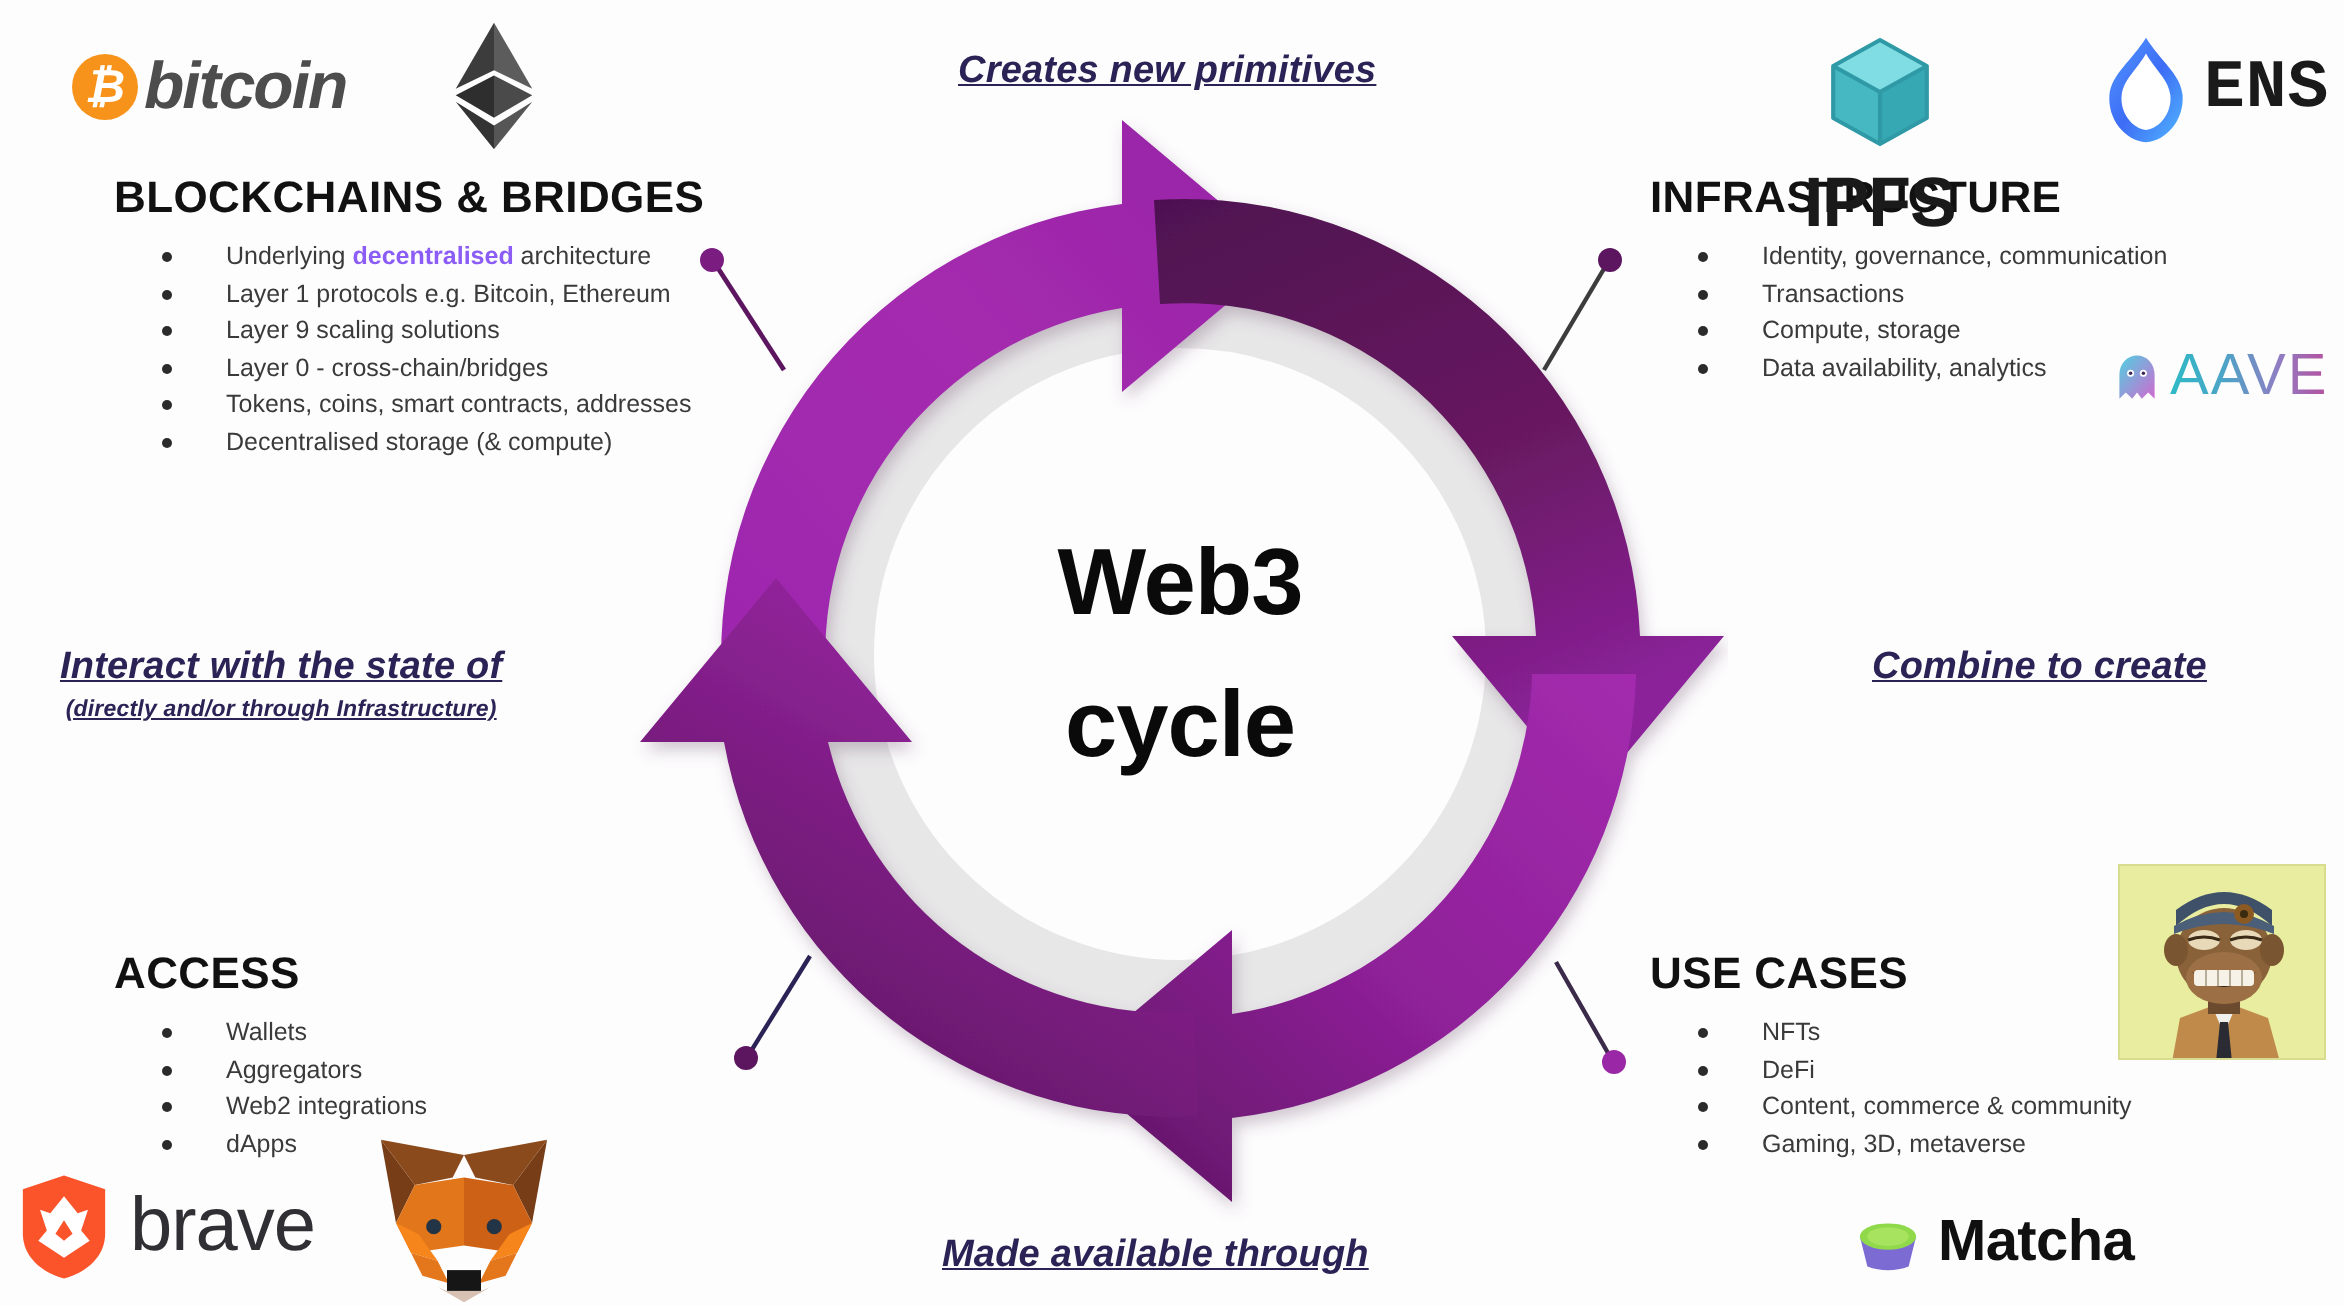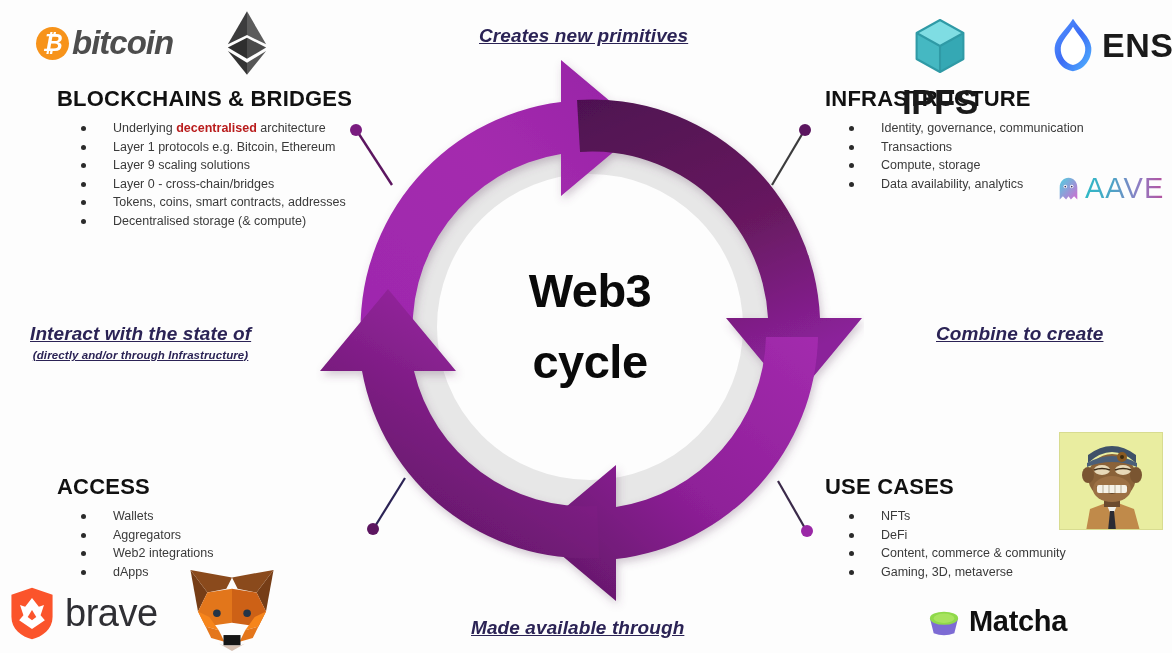--- a/index.html
+++ b/index.html
@@ -33,21 +33,21 @@
     white-space: nowrap;
   }
   .bullets li::before {
     content: "";
     position: absolute;
     left: 24px; top: 7px;
     width: 5px; height: 5px;
     border-radius: 50%;
     background: #2b2b2b;
   }
-  .bullets li b { font-weight: bold; color: #b91c1c; }
+  .bullets li b { font-weight: bold; color: #8b5cf6; }
 
   .phrase {
     position: absolute;
     font-size: 19px;
     font-style: italic;
     font-weight: bold;
     color: #2b2355;
     white-space: nowrap;
     letter-spacing: 0.1px;
     text-decoration: underline;
@@ -116,21 +116,21 @@
 
   
   #logo-ethereum { left: 216px; top: 10px; width: 62px; height: 66px; }
 
   
   #logo-ipfs { left: 902px; top: 18px; display: flex; align-items: center; gap: 8px; flex-direction: column; }
   #logo-ipfs .wordmark { font-size: 35px; font-weight: bold; color: #1a1a1a; letter-spacing: -0.5px; }
 
   
   #logo-ens { left: 1052px; top: 18px; display: flex; align-items: center; gap: 8px; }
-  #logo-ens .wordmark { font-size: 34px; font-weight: bold; color: #1a1a1a; letter-spacing: 0.5px; }
+  #logo-ens .wordmark { font-size: 34px; font-weight: bold; color: #1a1a1a; letter-spacing: 0.5px; font-family: Liberation Mono, monospace; }
 
   
   #logo-aave { left: 1058px; top: 172px; display: flex; align-items: center; gap: 6px; }
   #logo-aave .wordmark {
     font-size: 29px; font-weight: 500; letter-spacing: 1px;
     background: linear-gradient(90deg,#2ebac6 0%,#4da3c6 35%,#8e7ec4 68%,#b6509e 100%);
     -webkit-background-clip: text; background-clip: text;
     color: transparent;
   }
 

